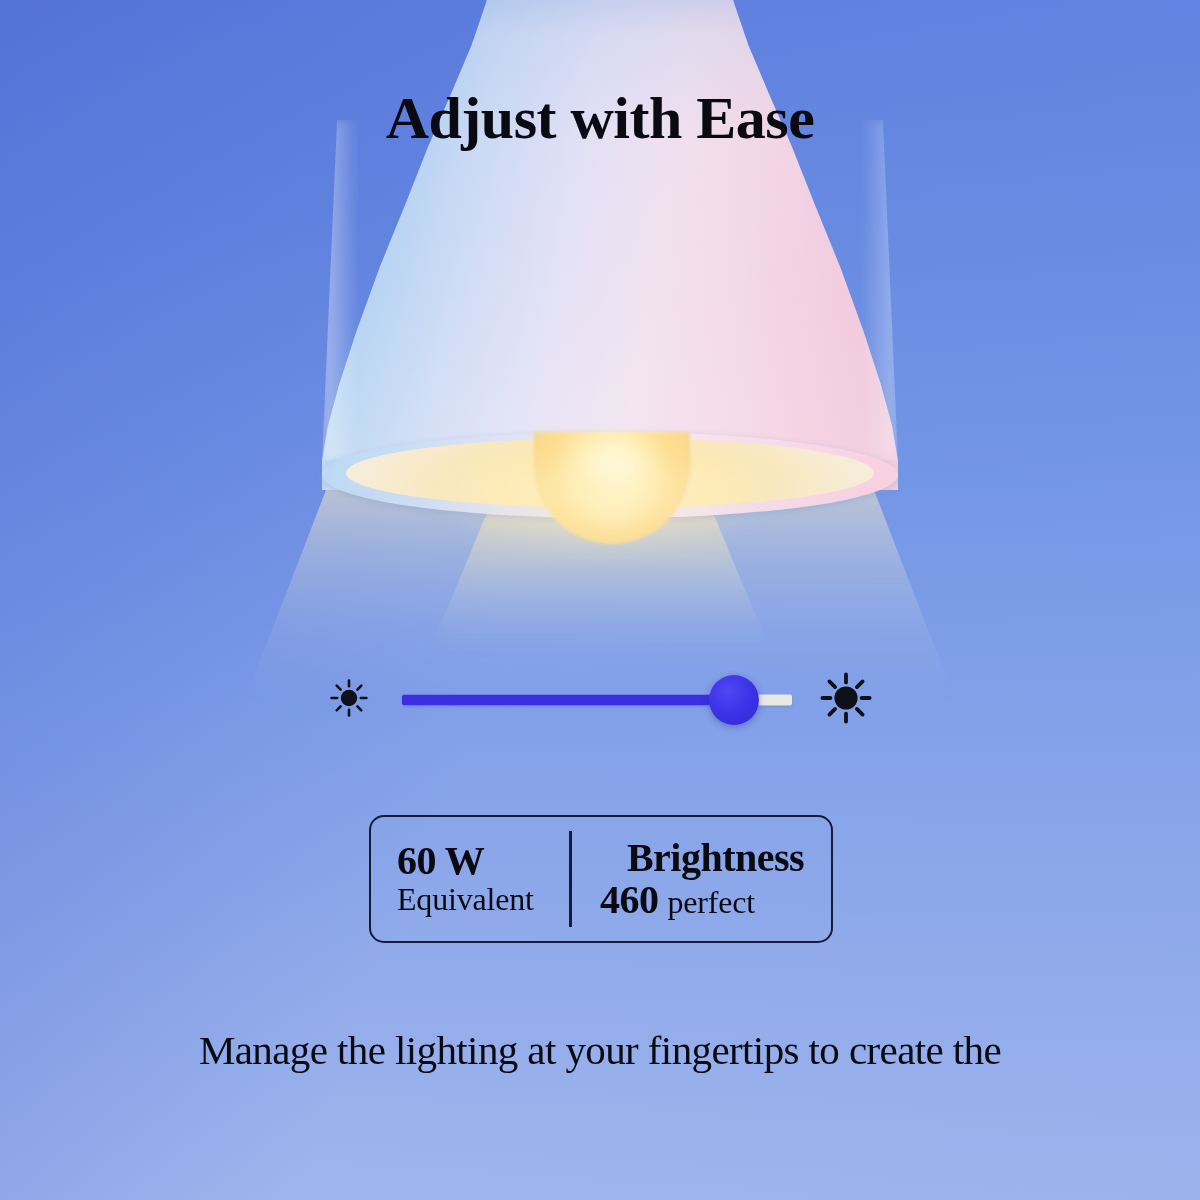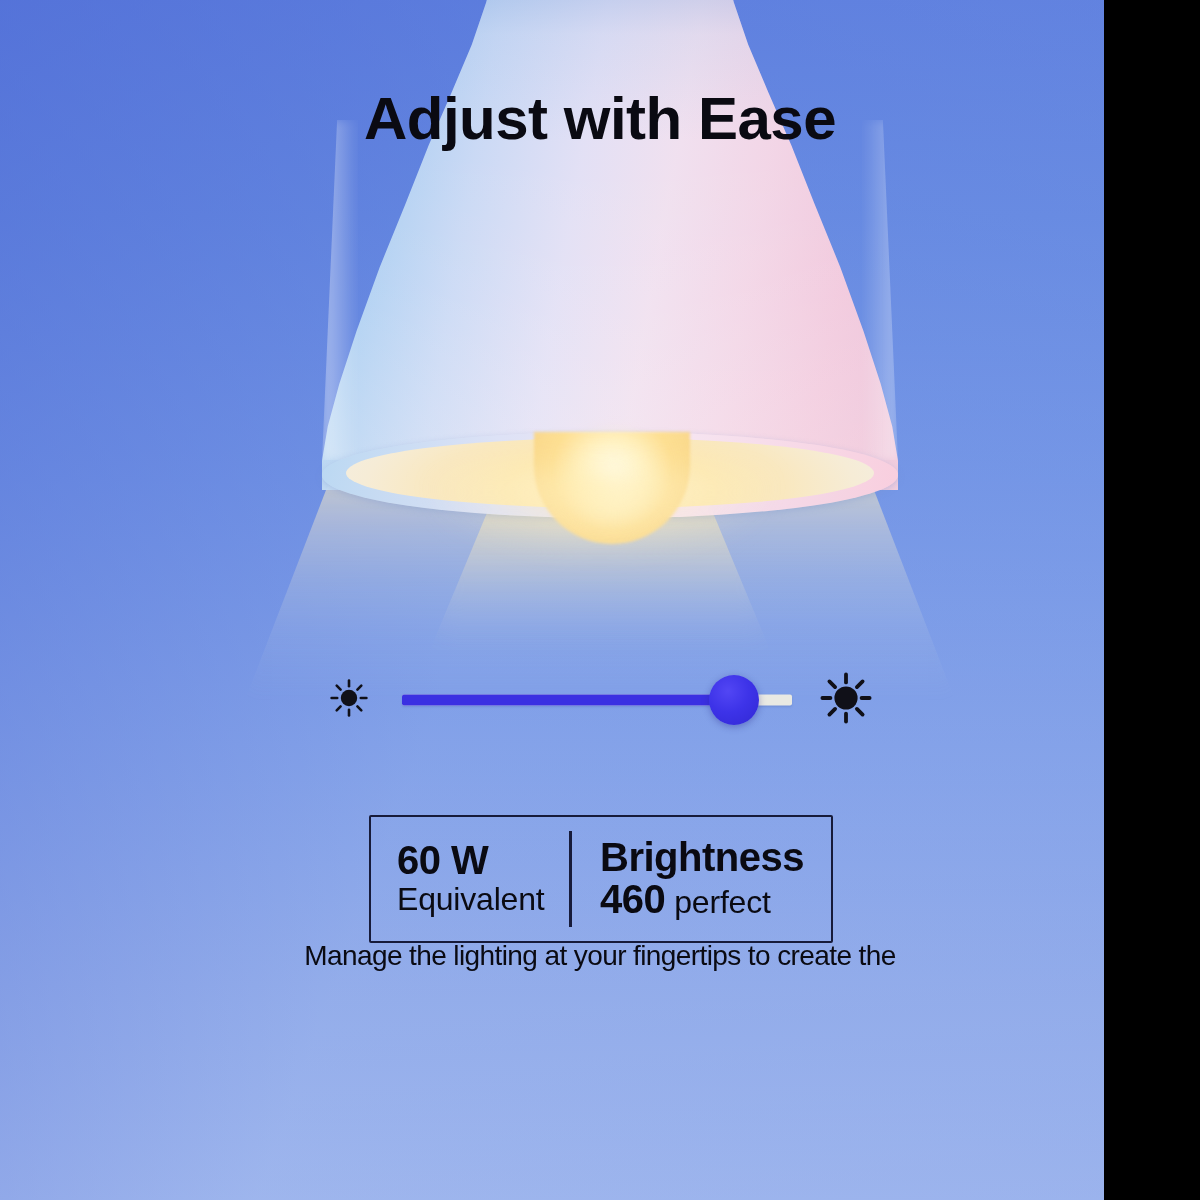--- a/index.html
+++ b/index.html
@@ -2,24 +2,24 @@
 <html><head>
 <meta charset="utf-8">
 <style>
   html, body {
     margin: 0;
     padding: 0;
     background: #000;
   }
   #stage {
     position: relative;
-    width: 1104px;
+    width: 1200px;
     height: 1200px;
     overflow: hidden;
-    font-family: Liberation Sans, sans-serif;
+    font-family: Liberation Serif, serif;
     
     background:
       linear-gradient(110deg, rgba(80,110,215,0.55) 0%, rgba(110,150,235,0.25) 45%, rgba(120,155,235,0.35) 100%),
       linear-gradient(180deg, #5a79db 0%, #6385de 18%, #7595e4 40%, #8ba6e8 62%, #9fb4ea 82%, #aec0ee 100%);
   }
 
   
   #bulb-group {
     position: absolute;
     left: 0; top: 0;
@@ -280,21 +280,21 @@
   }
 
   
   #spec-box {
     position: absolute;
     left: 369px;
     top: 815px;
     width: 464px;
     height: 128px;
     border: 2.5px solid #171b3a;
-    border-radius: 2px;
+    border-radius: 15px;
     box-sizing: border-box;
     display: flex;
     align-items: stretch;
     z-index: 6;
   }
   .spec-cell {
     display: flex;
     flex-direction: column;
     justify-content: center;
     box-sizing: border-box;
@@ -304,20 +304,21 @@
     padding-left: 26px;
   }
   .spec-divider {
     width: 3px;
     margin: 14px 0;
     background: #171b3a;
   }
   #spec-right {
     flex: 1;
     padding-left: 28px;
+    text-align: center;
   }
   .spec-big {
     font-size: 40px;
     font-weight: bold;
     color: #0a0a12;
     line-height: 1.04;
     letter-spacing: -0.5px;
   }
   .spec-sub {
     font-size: 32px;
@@ -330,24 +331,24 @@
     display: flex;
     align-items: baseline;
     gap: 9px;
     line-height: 1.08;
   }
 
   
   #caption {
     position: absolute;
     left: 90px;
-    top: 938px;
+    top: 1024px;
     width: 1020px;
     text-align: center;
-    font-size: 28px;
+    font-size: 41px;
     color: #0a0a12;
     line-height: 1.30;
     letter-spacing: -0.6px;
     font-stretch: condensed;
     z-index: 6;
   }
   #caption .cl { display: block; }
 </style>
 </head>
 <body>

